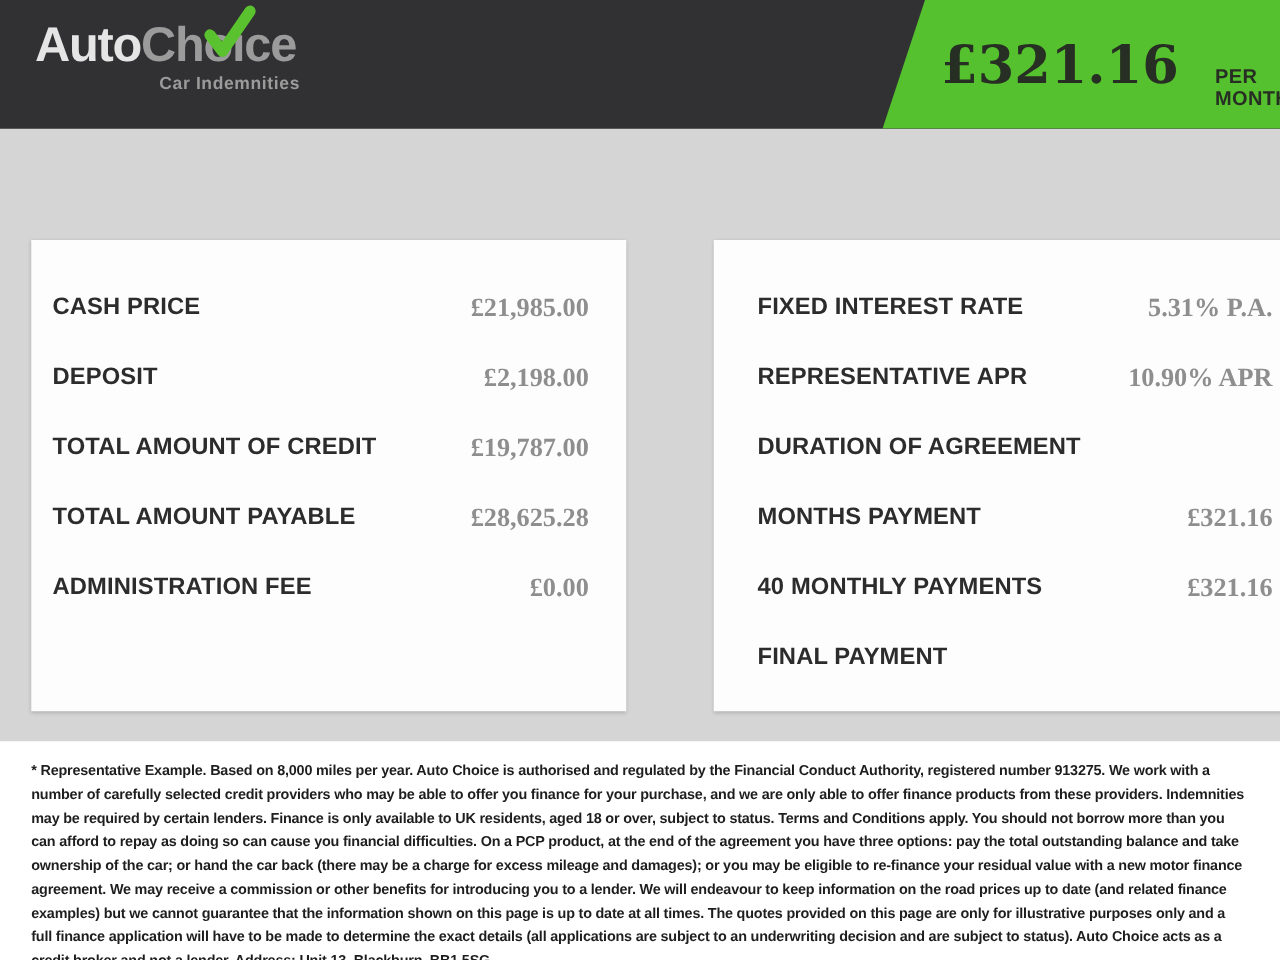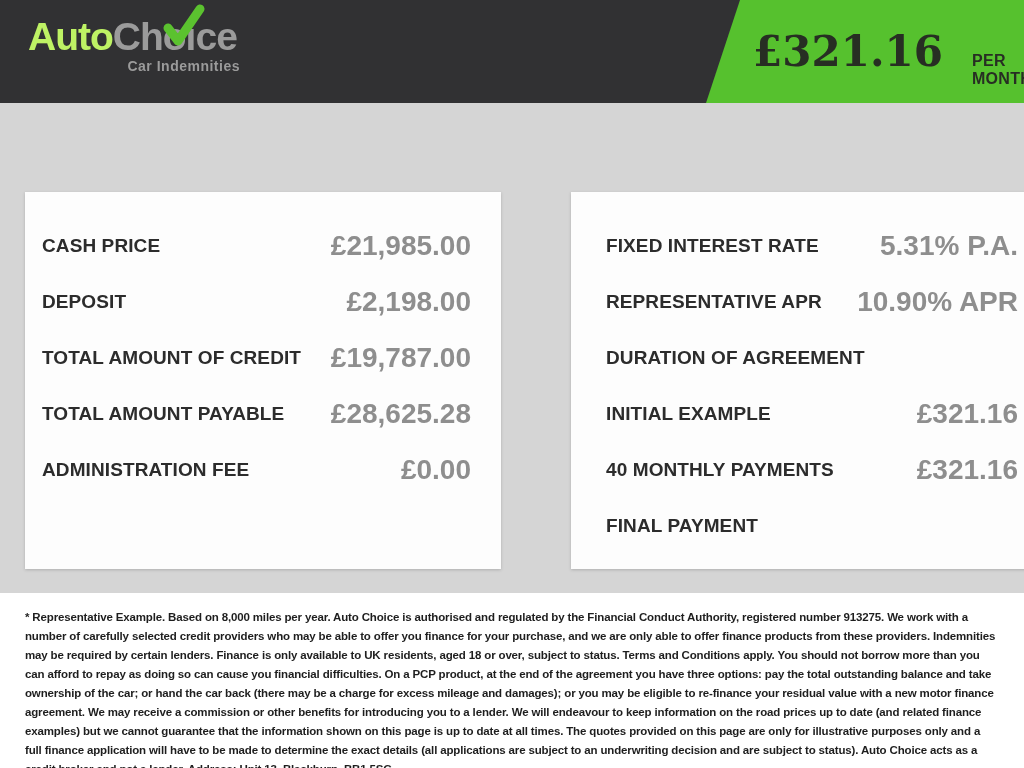--- a/index.html
+++ b/index.html
@@ -12,21 +12,21 @@
 
   
   .topbar {
     position:absolute; top:0; left:0; width:1024px; height:103px;
     background:#313133;
   }
   .logo {
     position:absolute; left:28px; top:17px; width:215px; line-height:1;
   }
   .logo-word { font-size:39px; font-weight:bold; letter-spacing:-1px; white-space:nowrap; }
-  .logo-auto { color:#bef264; }
+  .logo-auto { color:#e5e5e5; }
   .logo-choice { color:#9b9b9b; }
   .logo-check {
     position:absolute; left:133px; top:-13px; width:44px; height:44px;
   }
   .logo-tagline {
     display:block; text-align:right; padding-right:3px; margin-top:3px;
     font-size:14px; font-weight:bold; color:#9b9b9b; letter-spacing:0.5px;
   }
   .price-banner {
     position:absolute; top:0; left:706px; width:318px; height:103px;
@@ -60,22 +60,22 @@
   .card-left  { left:25px;  width:476px;padding-left:17px; }
   .card-right { left:523px; width:477px;margin-left:48px; }
   .finance-row {
     height:56px; display:flex; justify-content:space-between; align-items:center;
   }
   .row-label {
     font-size:19px; font-weight:bold; color:#2c2c2c; letter-spacing:0.1px;
     white-space:nowrap;
   }
   .row-value {
-    font-family:Liberation Sans, sans-serif; font-weight:bold;
-    font-size:28px; color:#8e8e8e; white-space:nowrap;
+    font-family:Liberation Serif, serif; font-weight:bold;
+    font-size:21px; color:#8e8e8e; white-space:nowrap;
   }
 
   
   .footer {
     position:absolute; left:0; top:593px; width:1024px; height:175px;
     background:#ffffff;
   }
   .disclaimer {
     margin:15px 25px 0 25px;
     font-size:11.5px; font-weight:bold; color:#1e1e1e;
@@ -134,21 +134,21 @@
       <span class="row-value">5.31% P.A.</span>
     </div>
     <div class="finance-row">
       <span class="row-label">REPRESENTATIVE APR</span>
       <span class="row-value">10.90% APR</span>
     </div>
     <div class="finance-row">
       <span class="row-label">DURATION OF AGREEMENT</span>
     </div>
     <div class="finance-row">
-      <span class="row-label">INITIAL EXAMPLE</span>
+      <span class="row-label">MONTHS PAYMENT</span>
       <span class="row-value">£321.16</span>
     </div>
     <div class="finance-row">
       <span class="row-label">40 MONTHLY PAYMENTS</span>
       <span class="row-value">£321.16</span>
     </div>
     <div class="finance-row">
       <span class="row-label">FINAL PAYMENT</span>
     </div>
   </div>

